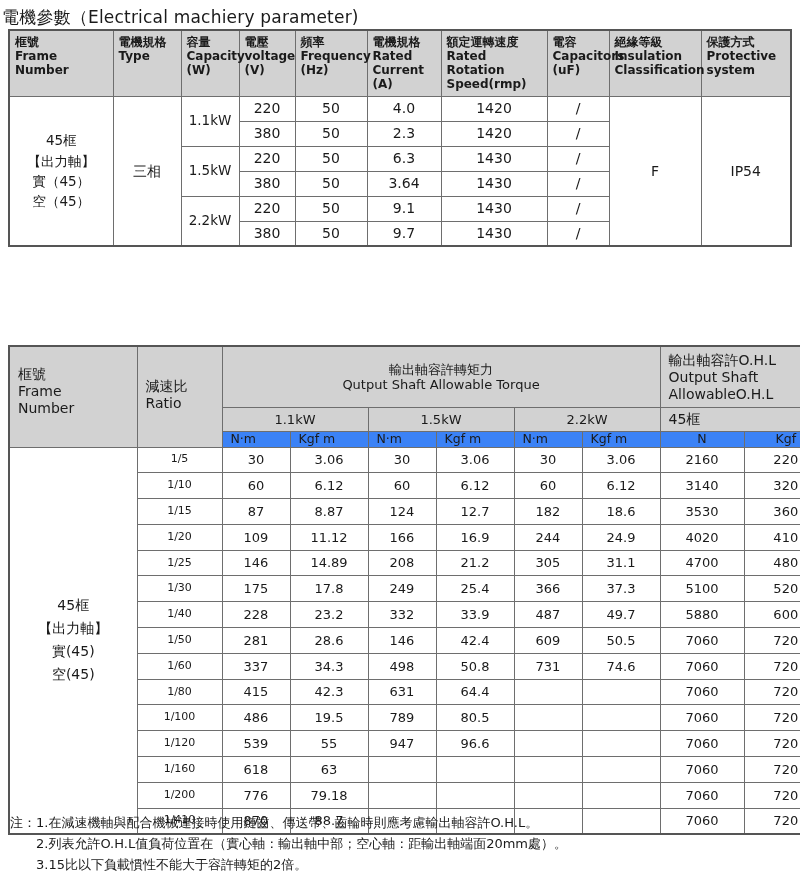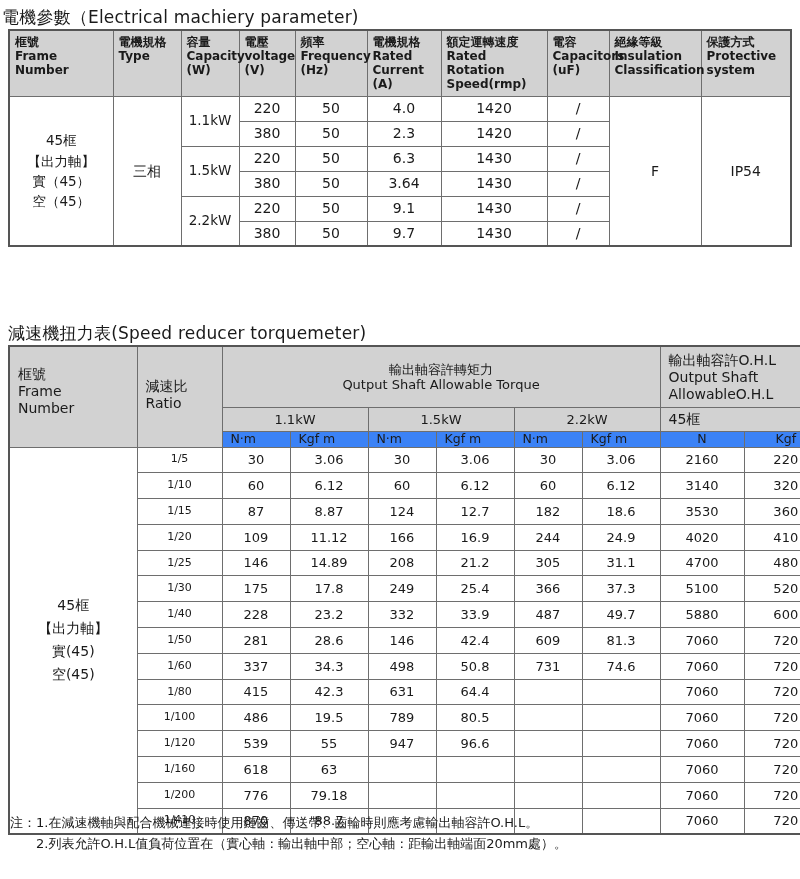--- a/index.html
+++ b/index.html
@@ -229,21 +229,20 @@
       <tr>
         <td class="big">380</td>
         <td class="big">50</td>
         <td class="big">9.7</td>
         <td class="big">1430</td>
         <td class="big">/</td>
       </tr>
     </tbody>
   </table>
 
-  <div class="sec-title" id="t2-title">減速機扭力表(Speed reducer torquemeter)</div>
 
   <table id="table2" class="outer">
     <colgroup>
       <col style="width:128px">
         <col style="width:85px">
       <col style="width:68px">
         <col style="width:78px">
       <col style="width:68px">
         <col style="width:78px">
       <col style="width:68px">
@@ -375,21 +374,21 @@
         <td>5880</td>
         <td>600</td>
       </tr>
       <tr>
         <td class="ratio">1/50</td>
         <td>281</td>
         <td>28.6</td>
         <td>146</td>
         <td>42.4</td>
         <td>609</td>
-        <td>81.3</td>
+        <td>50.5</td>
         <td>7060</td>
         <td>720</td>
       </tr>
       <tr>
         <td class="ratio">1/60</td>
         <td>337</td>
         <td>34.3</td>
         <td>498</td>
         <td>50.8</td>
         <td>731</td>
@@ -462,15 +461,16 @@
         <td></td>
         <td>7060</td>
         <td>720</td>
       </tr>
     </tbody>
   </table>
 
   <div class="notes">
     <div class="n-line"><span>注：</span><span>1.在減速機軸與配合機械連接時使用鏈齒、傳送帶、齒輪時則應考慮輸出軸容許O.H.L。</span></div>
     <div class="n-line n-indent">2.列表允許O.H.L值負荷位置在（實心軸：輸出軸中部；空心軸：距輸出軸端面20mm處）。</div>
+    <div class="n-line n-indent">3.15比以下負載慣性不能大于容許轉矩的2倍。</div>
   </div>
 
 </div>
 
 </body></html>

